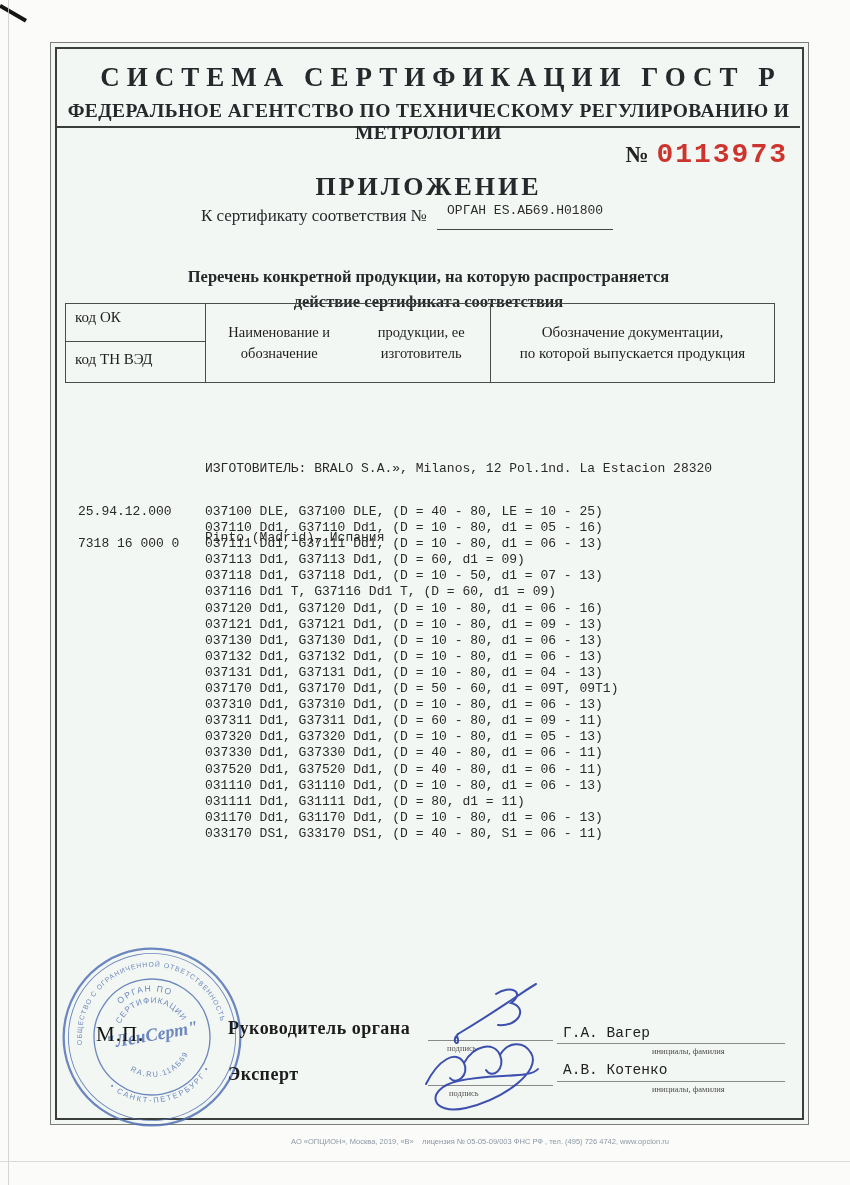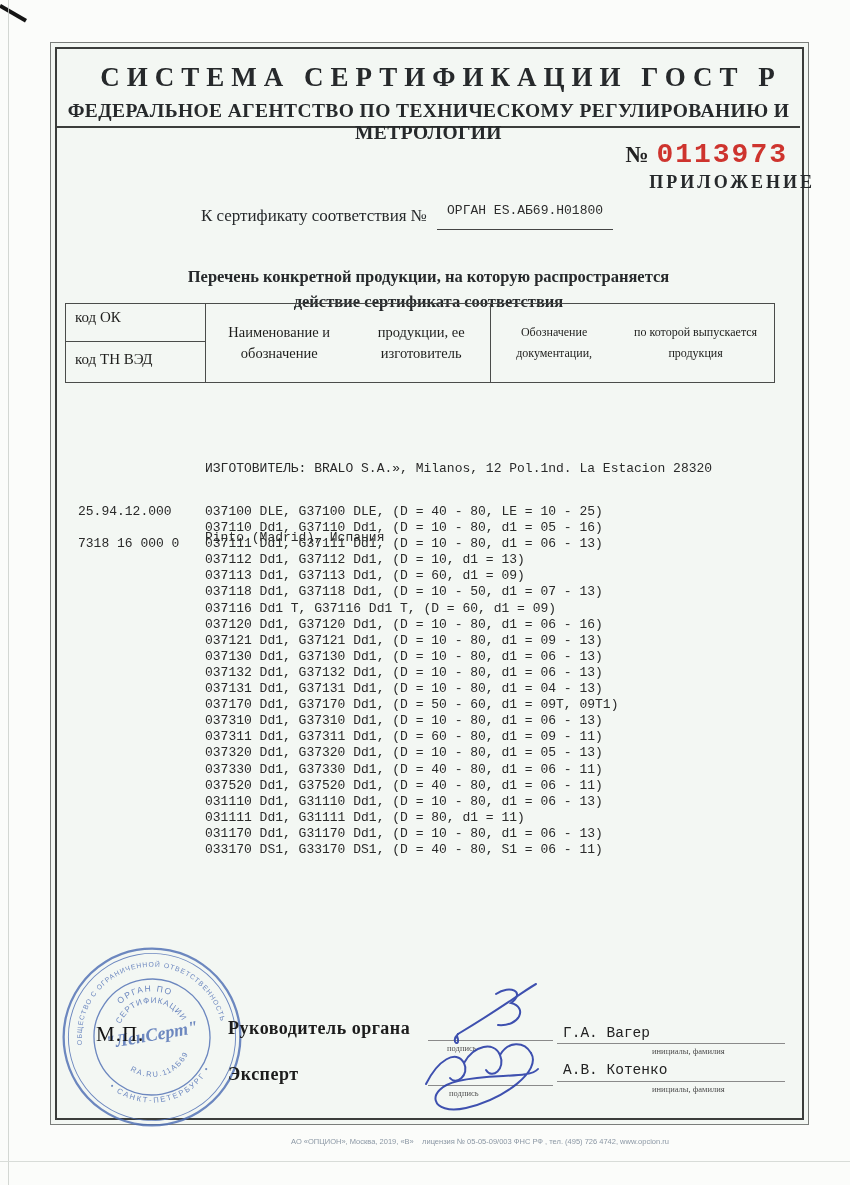--- a/index.html
+++ b/index.html
@@ -17,39 +17,39 @@
   .doc-header{position:absolute;left:57px;top:49px;width:743px;height:79px;border-bottom:2px solid #3b3d3b;
         text-align:center;box-sizing:border-box;}
   .sys-title{margin-top:13px;font-size:27px;font-weight:bold;letter-spacing:7px;color:#26292b;padding-left:25px;}
   .agency{margin-top:7px;font-size:19.5px;font-weight:bold;letter-spacing:.4px;color:#26292b;}
   
   .blank-number{position:absolute;right:62px;top:139px;white-space:nowrap;}
   .blank-number .no{font-size:23px;font-weight:bold;color:#222;}
   .blank-number .val{font-family:"Liberation Mono", monospace;font-size:28px;font-weight:bold;
         letter-spacing:2px;color:#ce342e;margin-left:8px;}
   
-  .appendix-title{position:absolute;left:72px;top:172px;width:743px;text-align:right;
-        font-size:18px;font-weight:bold;letter-spacing:3px;color:#26292b;}
+  .appendix-title{position:absolute;left:57px;top:172px;width:743px;text-align:center;
+        font-size:26px;font-weight:bold;letter-spacing:3px;color:#26292b;}
   .cert-line{position:absolute;left:57px;top:206px;width:700px;text-align:center;font-size:17px;color:#26292b;}
   .cert-slot{display:inline-block;border-bottom:1px solid #444;margin-left:10px;padding:0 10px 3px 10px;
         vertical-align:baseline;}
   .cert-slot .cert-val{display:inline-block;font-family:"Liberation Mono", monospace;font-size:13px;
         color:#2c2c2c;transform:translateY(-7px);}
   .subtitle{position:absolute;left:57px;top:264px;width:743px;text-align:center;
         font-size:16.5px;font-weight:bold;line-height:25px;color:#26292b;}
   
   .spec-table{position:absolute;left:65px;top:303px;width:710px;height:80px;border:1px solid #4a4c4a;
         display:flex;box-sizing:border-box;background:transparent;}
   .spec-col1{width:140px;border-right:1px solid #4a4c4a;display:flex;flex-direction:column;box-sizing:border-box;}
   .spec-col1 .cell-top{flex:1;border-bottom:1px solid #4a4c4a;padding:5px 0 0 9px;font-size:15px;}
   .spec-col1 .cell-bottom{flex:1;padding:9px 0 0 9px;font-size:15px;}
   .spec-col2{width:285px;border-right:1px solid #4a4c4a;display:flex;flex-direction:row;
         align-items:center;justify-content:center;text-align:center;font-size:14.5px;line-height:21px;box-sizing:border-box;}
-  .spec-col3{flex:1;display:flex;align-items:center;justify-content:center;
-        text-align:center;font-size:12px;line-height:21px;}
+  .spec-col3{flex:1;display:flex;flex-direction:column;align-items:center;justify-content:center;
+        text-align:center;font-size:15px;line-height:21px;}
   
   .mono{font-family:"Liberation Mono", monospace;}
   .manufacturer{position:absolute;left:205px;top:411px;font-size:13px;line-height:23px;color:#2a2a2a;white-space:pre;}
   .products{position:absolute;left:78px;top:504px;width:700px;font-size:13px;line-height:16.1px;color:#2a2a2a;}
   .product-row{display:flex;white-space:pre;}
   .product-code{width:127px;flex:none;}
   .product-text{flex:1;}
   
   .stamp{position:absolute;left:57px;top:942px;width:190px;height:190px;opacity:.82;}
   .mp-mark{position:absolute;left:96px;top:1022px;font-size:21px;color:#141414;letter-spacing:1px;}
@@ -136,24 +136,20 @@
       <div class="product-row">
       <span class="product-code"></span>
       <span class="product-text">037110 Dd1, G37110 Dd1, (D = 10 - 80, d1 = 05 - 16)</span>
     </div>
       <div class="product-row">
       <span class="product-code">7318 16 000 0</span>
       <span class="product-text">037111 Dd1, G37111 Dd1, (D = 10 - 80, d1 = 06 - 13)</span>
     </div>
       <div class="product-row">
       <span class="product-code"></span>
-      <span class="product-text">037112 Dd1, G37112 Dd1, (D = 10, d1 = 13)</span>
-    </div>
-      <div class="product-row">
-      <span class="product-code"></span>
       <span class="product-text">037113 Dd1, G37113 Dd1, (D = 60, d1 = 09)</span>
     </div>
       <div class="product-row">
       <span class="product-code"></span>
       <span class="product-text">037118 Dd1, G37118 Dd1, (D = 10 - 50, d1 = 07 - 13)</span>
     </div>
       <div class="product-row">
       <span class="product-code"></span>
       <span class="product-text">037116 Dd1 T, G37116 Dd1 T, (D = 60, d1 = 09)</span>
     </div>

